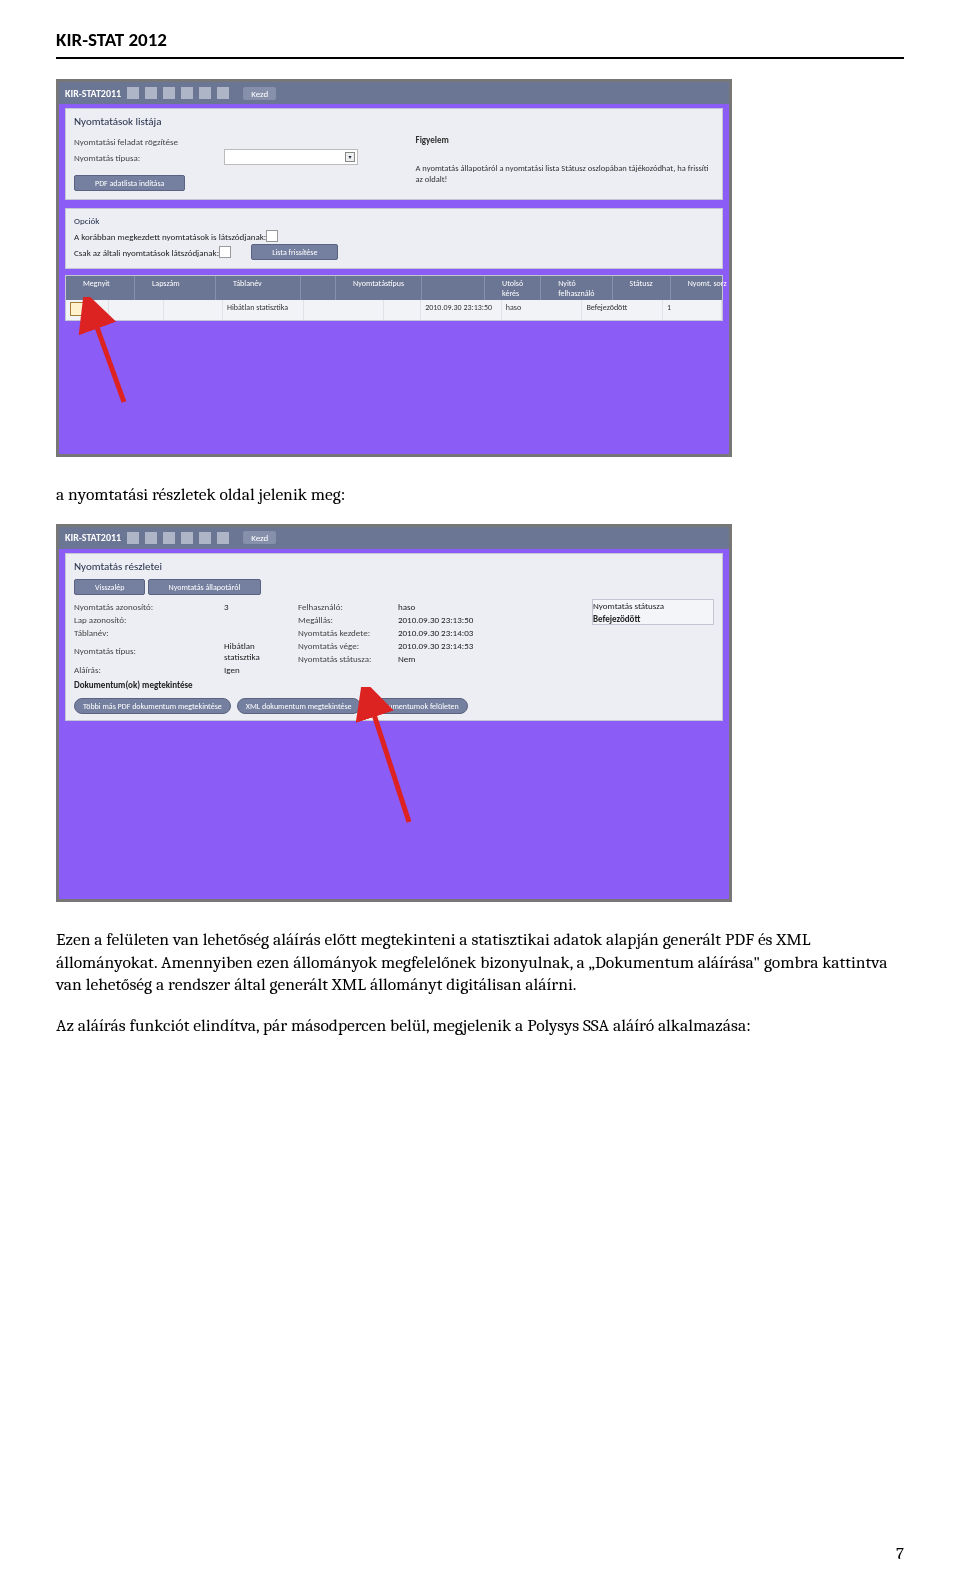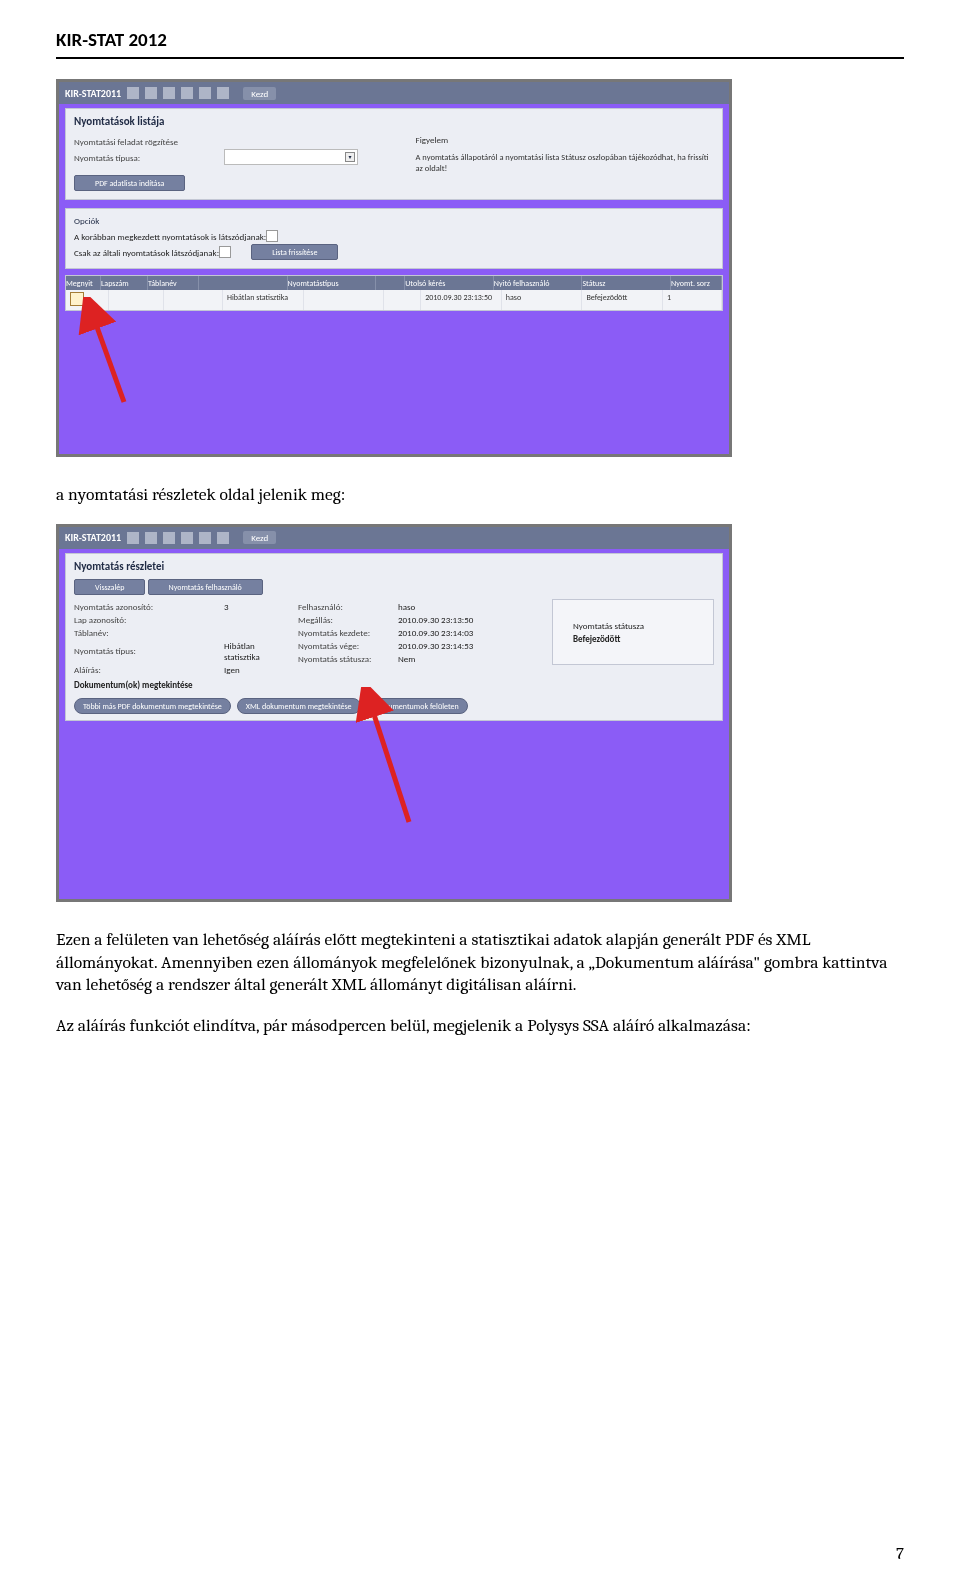--- a/index.html
+++ b/index.html
@@ -4,32 +4,32 @@
 <style>
   html,body{margin:0;padding:0;background:#fff;font-family:Calibri,Arial,sans-serif;color:#000}
   .page{width:960px;min-height:1585px;margin:0 auto;padding:28px 56px 0 56px;box-sizing:border-box;position:relative}
   .hdr{font-size:19px;font-weight:bold;padding-bottom:6px;border-bottom:2px solid #000;margin-bottom:20px}
   .shot{width:676px;height:378px;border:3px solid #777;background:#8b5cf6;margin:0 0 26px 0;box-sizing:border-box;display:flex;flex-direction:column;overflow:hidden}
   .titlebar{height:18px;background:#6b7694;display:flex;align-items:center;padding:2px 6px;gap:6px}
   .titlebar .app{color:#fff;font-size:10px;font-weight:bold}
   .tbicon{width:12px;height:12px;background:#aeb5c7;display:inline-block}
   .pill{background:#8690aa;color:#fff;font-size:9px;padding:1px 8px;border-radius:2px;margin-left:8px}
   .panel{background:#eceef4;margin:4px 6px;padding:6px 8px;border:1px solid #c3c7d4;font-size:9px;color:#1f2a44}
-  .panelTitle{font-size:11px;font-weight:bold;margin-bottom:6px;color:#1f2a44}
+  .panelTitle{font-size:11px;font-weight:normal;margin-bottom:6px;color:#1f2a44}
   .grid2{display:flex;gap:43px}
   .col{flex:1}
   .row{display:flex;align-items:center;margin:2px 0}
   .lbl{flex:0 0 150px;color:#444;font-size:9px}
   .val{color:#222;font-size:9px}
   .sel{width:130px;height:14px;border:1px solid #bbb;background:#fff;display:inline-flex;justify-content:flex-end;align-items:center;padding-right:2px}
   .chev{width:8px;height:8px;border:1px solid #888;background:#eee;font-size:6px;text-align:center;line-height:8px}
   .btn{display:inline-block;background:#7580a0;color:#fff;font-size:8px;padding:2px 20px;border:1px solid #5a6380;border-radius:2px}
   .ck{width:10px;height:10px;border:1px solid #999;background:#fff;display:inline-block}
   .thead{display:flex;background:#6b7694}
-  .th{flex:1;color:#fff;font-size:8px;padding:2px 0;border-right:1px solid #8690aa}
+  .th{flex:1;color:#fff;font-size:8px;padding:2px 17px;border-right:1px solid #8690aa}
   .trow{display:flex;background:#f2f3f7}
   .td{flex:1;color:#333;font-size:8px;padding:2px 4px;border-right:1px solid #e0e2ea}
   .magicon{width:12px;height:12px;border:1px solid #a47c36;background:#fff2cc;display:inline-block}
   .arrow{position:relative}
   .arrowsvg{position:absolute;pointer-events:none}
   .narr{font-size:17.5px;line-height:1.3;font-family:"Cambria",Georgia,serif;margin:6px 0 18px 0}
   .toolbar3{display:flex;gap:6px;margin-top:6px}
   .lowertxt{flex:1;color:#333;font-size:8.5px;line-height:1.3}
   .smallbtn{background:#7580a0;color:#fff;font-size:8px;padding:2px 8px;border:1px solid #5a6380;border-radius:8px;white-space:nowrap}
   .footnum{position:absolute;bottom:22px;right:56px;font-size:17px;font-family:"Cambria",Georgia,serif}
@@ -65,21 +65,21 @@
             <span class="lbl">Nyomtatás típusa:</span>
             <span class="sel">
                 <span class="chev">▾</span>
               </span>
           </div>
           <div class="row" style="margin-top:10px">
               <span class="btn">PDF adatlista indítása</span>
             </div>
         </div>
         <div class="col lowertxt">
-          <div style="font-weight:normal;font-size:9px;margin-bottom:6px">Figyelem</div>
+          <div style="font-weight:bold;font-size:9px;margin-bottom:17px">Figyelem</div>
           <div style="margin-top:4px">A nyomtatás állapotáról a nyomtatási lista Státusz oszlopában tájékozódhat, ha frissíti az oldalt!</div>
         </div>
       </div>
     </div>
 
     <div class="panel">
       <div style="font-size:9px;margin-bottom:4px">Opciók</div>
       <div class="row">
           <span class="val">A korábban megkezdett nyomtatások is látszódjanak: </span>
           <span class="ck"></span>
@@ -140,21 +140,21 @@
       <span class="tbicon"></span>
       <span class="tbicon"></span>
       <span class="pill">Kezd</span>
     </div>
 
     <div class="panel">
       <div class="panelTitle">Nyomtatás részletei</div>
 
       <div style="margin:4px 0">
         <span class="btn">Visszalép</span>
-        <span class="btn">Nyomtatás felhasználó</span>
+        <span class="btn">Nyomtatás állapotáról</span>
       </div>
 
       <div class="grid2" style="gap:14px">
         <div class="col" style="flex:0 0 210px">
           <div class="row">
               <span class="lbl">Nyomtatás azonosító:</span>
               <span class="val">3</span>
             </div>
           <div class="row">
               <span class="lbl">Lap azonosító:</span>
@@ -192,21 +192,21 @@
           <div class="row">
               <span class="lbl" style="flex:0 0 100px">Nyomtatás vége:</span>
               <span class="val">2010.09.30 23:14:53</span>
             </div>
           <div class="row">
               <span class="lbl" style="flex:0 0 100px">Nyomtatás státusza:</span>
               <span class="val">Nem</span>
             </div>
         </div>
         <div class="col" style="flex:1">
-          <div style="border:1px solid #c3c7d4;padding:20px;background:#f4f5f9;width:120px;float:right">
+          <div style="border:1px solid #c3c7d4;padding:0;background:#f4f5f9;width:120px;float:right">
             <div class="val">Nyomtatás státusza</div>
             <div class="val" style="font-weight:bold;margin-top:2px">Befejezödött</div>
           </div>
         </div>
       </div>
 
       <div class="toolbar3">
         <span class="smallbtn">Többi más PDF dokumentum megtekintése</span>
         <span class="smallbtn">XML dokumentum megtekintése</span>
         <span class="smallbtn">Dokumentumok felületen</span>

